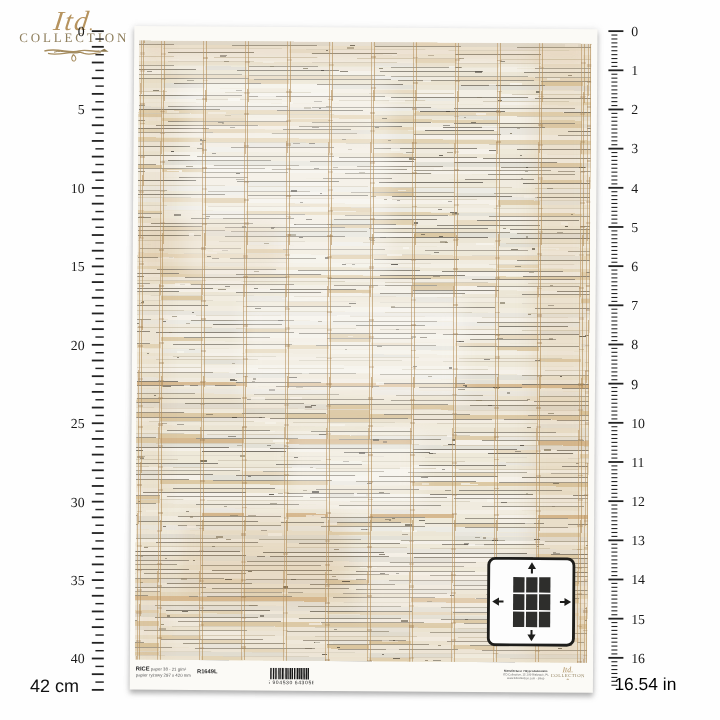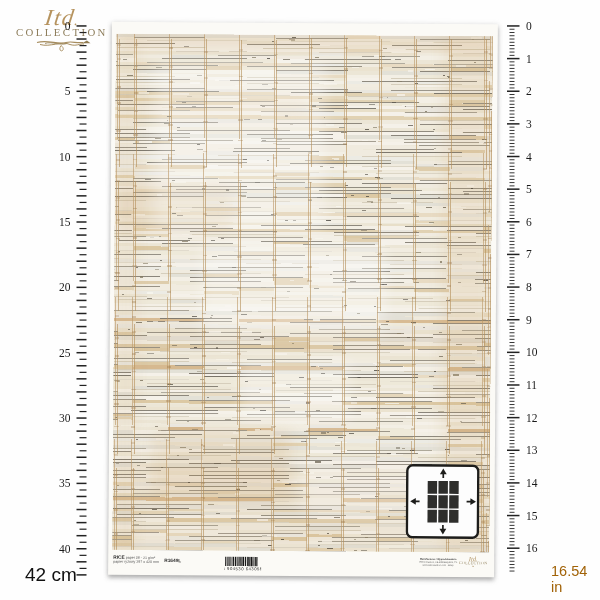--- a/index.html
+++ b/index.html
@@ -2826,21 +2826,21 @@
     <text x="70.5" y="160.70">10</text>
     <text x="70.5" y="226.05">15</text>
     <text x="70.5" y="291.40">20</text>
     <text x="70.5" y="356.75">25</text>
     <text x="70.5" y="422.10">30</text>
     <text x="70.5" y="487.45">35</text>
     <text x="70.5" y="552.80">40</text>
   </g>
 </svg>
 
-<div class="abs" style="left:25px; top:564px; font-size:19px; color:#111;">42 cm</div>
+<div class="abs" style="left:25px; top:564px; font-size:15px; color:#111;">42 cm</div>
 
 <svg class="abs" style="left:500px; top:0;" width="100" height="600" viewBox="0 0 100 600">
   <g fill="#222222">
     <rect x="7" y="25.20" width="12.5" height="1.5"></rect>
     <rect x="9.5" y="28.76" width="5" height="0.9"></rect>
     <rect x="9.5" y="32.03" width="5" height="0.9"></rect>
     <rect x="9.5" y="35.29" width="5" height="0.9"></rect>
     <rect x="9.5" y="38.56" width="5" height="0.9"></rect>
     <rect x="9.5" y="41.82" width="5" height="0.9"></rect>
     <rect x="9.5" y="45.08" width="5" height="0.9"></rect>
@@ -3020,13 +3020,13 @@
     <text x="26" y="356.40">10</text>
     <text x="26" y="389.04">11</text>
     <text x="26" y="421.68">12</text>
     <text x="26" y="454.32">13</text>
     <text x="26" y="486.96">14</text>
     <text x="26" y="519.60">15</text>
     <text x="26" y="552.24">16</text>
   </g>
 </svg>
 
-<div class="abs" style="left:551px; top:563px; font-size:14.5px; color:#a16207;">16.54 in</div>
+<div class="abs" style="left:512px; top:563px; font-size:14.5px; color:#000000;">16.54 in</div>
 
 </body></html>

